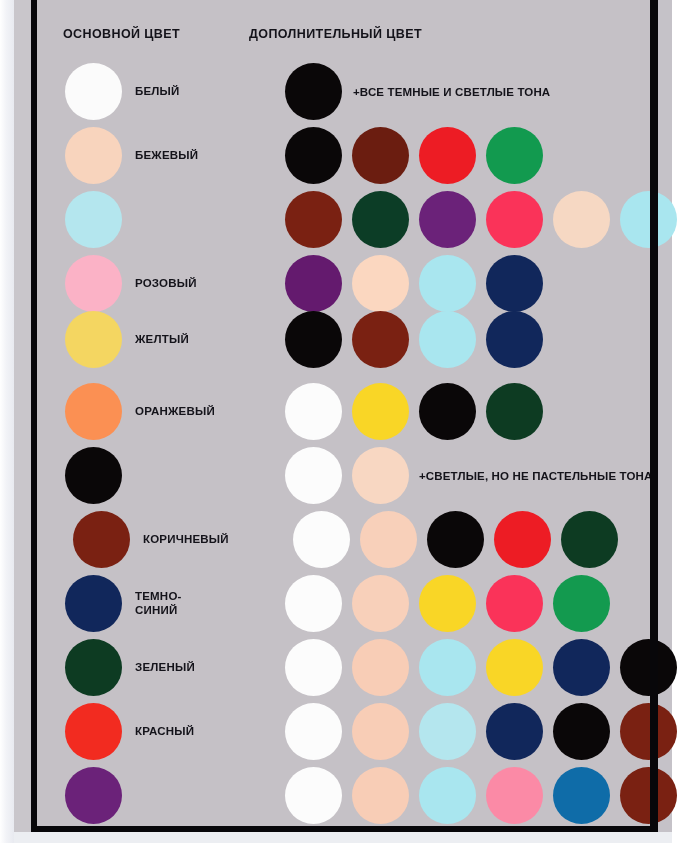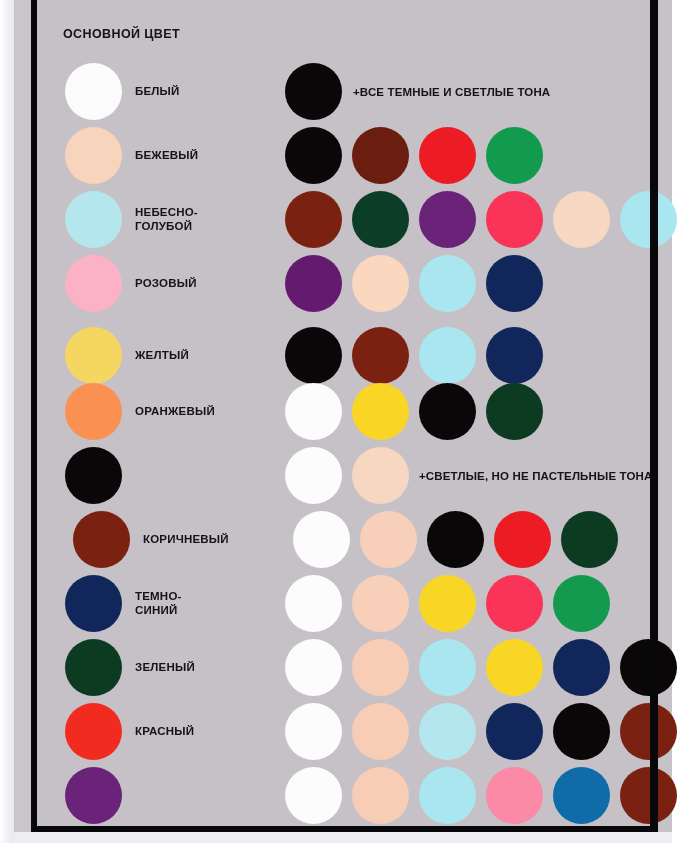--- a/index.html
+++ b/index.html
@@ -161,56 +161,55 @@
 
 <div id="poster">
 
   <div class="edge-strip-left"></div>
   <div class="edge-strip-right"></div>
   <div class="outer-mat-left"></div>
   <div class="outer-mat-right"></div>
 
   <div class="panel">
     <div class="col-header" id="header-primary">ОСНОВНОЙ ЦВЕТ</div>
+    <div class="col-header" id="header-secondary">ДОПОЛНИТЕЛЬНЫЙ ЦВЕТ</div>
 
     <div id="rows-container">
         <div class="row" style="top: 60px;">
           <div class="swatch primary-swatch" style="background: rgb(251, 251, 251);"></div>
           <div class="row-label">БЕЛЫЙ</div>
           <div class="swatch secondary-swatch" style="left: 248px; background: rgb(10, 7, 8);"></div>
           <div class="note" style="left: 316px;">+ВСЕ ТЕМНЫЕ И СВЕТЛЫЕ ТОНА</div>
         </div>
         <div class="row" style="top: 124px;">
           <div class="swatch primary-swatch" style="background: rgb(248, 212, 189);"></div>
           <div class="row-label">БЕЖЕВЫЙ</div>
           <div class="swatch secondary-swatch" style="left: 248px; background: rgb(10, 7, 8);"></div>
           <div class="swatch secondary-swatch" style="left: 315px; background: rgb(107, 29, 16);"></div>
           <div class="swatch secondary-swatch" style="left: 382px; background: rgb(237, 28, 36);"></div>
           <div class="swatch secondary-swatch" style="left: 449px; background: rgb(18, 154, 79);"></div>
         </div>
         <div class="row" style="top: 188px;">
           <div class="swatch primary-swatch" style="background: rgb(180, 230, 238);"></div>
-          <div class="row-label">НЕБЕСНО-
-ГОЛУБОЙ</div>
           <div class="swatch secondary-swatch" style="left: 248px; background: rgb(122, 33, 18);"></div>
           <div class="swatch secondary-swatch" style="left: 315px; background: rgb(12, 61, 38);"></div>
           <div class="swatch secondary-swatch" style="left: 382px; background: rgb(107, 34, 121);"></div>
           <div class="swatch secondary-swatch" style="left: 449px; background: rgb(250, 51, 89);"></div>
           <div class="swatch secondary-swatch" style="left: 516px; background: rgb(246, 216, 195);"></div>
           <div class="swatch secondary-swatch" style="left: 583px; background: rgb(169, 230, 239);"></div>
         </div>
         <div class="row" style="top: 252px;">
           <div class="swatch primary-swatch" style="background: rgb(251, 178, 198);"></div>
           <div class="row-label">РОЗОВЫЙ</div>
           <div class="swatch secondary-swatch" style="left: 248px; background: rgb(100, 26, 110);"></div>
           <div class="swatch secondary-swatch" style="left: 315px; background: rgb(251, 215, 192);"></div>
           <div class="swatch secondary-swatch" style="left: 382px; background: rgb(169, 230, 239);"></div>
           <div class="swatch secondary-swatch" style="left: 449px; background: rgb(17, 39, 91);"></div>
         </div>
-        <div class="row" style="top: 324px;">
+        <div class="row" style="top: 308px;">
           <div class="swatch primary-swatch" style="background: rgb(244, 214, 97);"></div>
           <div class="row-label">ЖЕЛТЫЙ</div>
           <div class="swatch secondary-swatch" style="left: 248px; background: rgb(10, 7, 8);"></div>
           <div class="swatch secondary-swatch" style="left: 315px; background: rgb(122, 33, 18);"></div>
           <div class="swatch secondary-swatch" style="left: 382px; background: rgb(169, 230, 239);"></div>
           <div class="swatch secondary-swatch" style="left: 449px; background: rgb(17, 39, 91);"></div>
         </div>
         <div class="row" style="top: 380px;">
           <div class="swatch primary-swatch" style="background: rgb(251, 144, 83);"></div>
           <div class="row-label">ОРАНЖЕВЫЙ</div>

